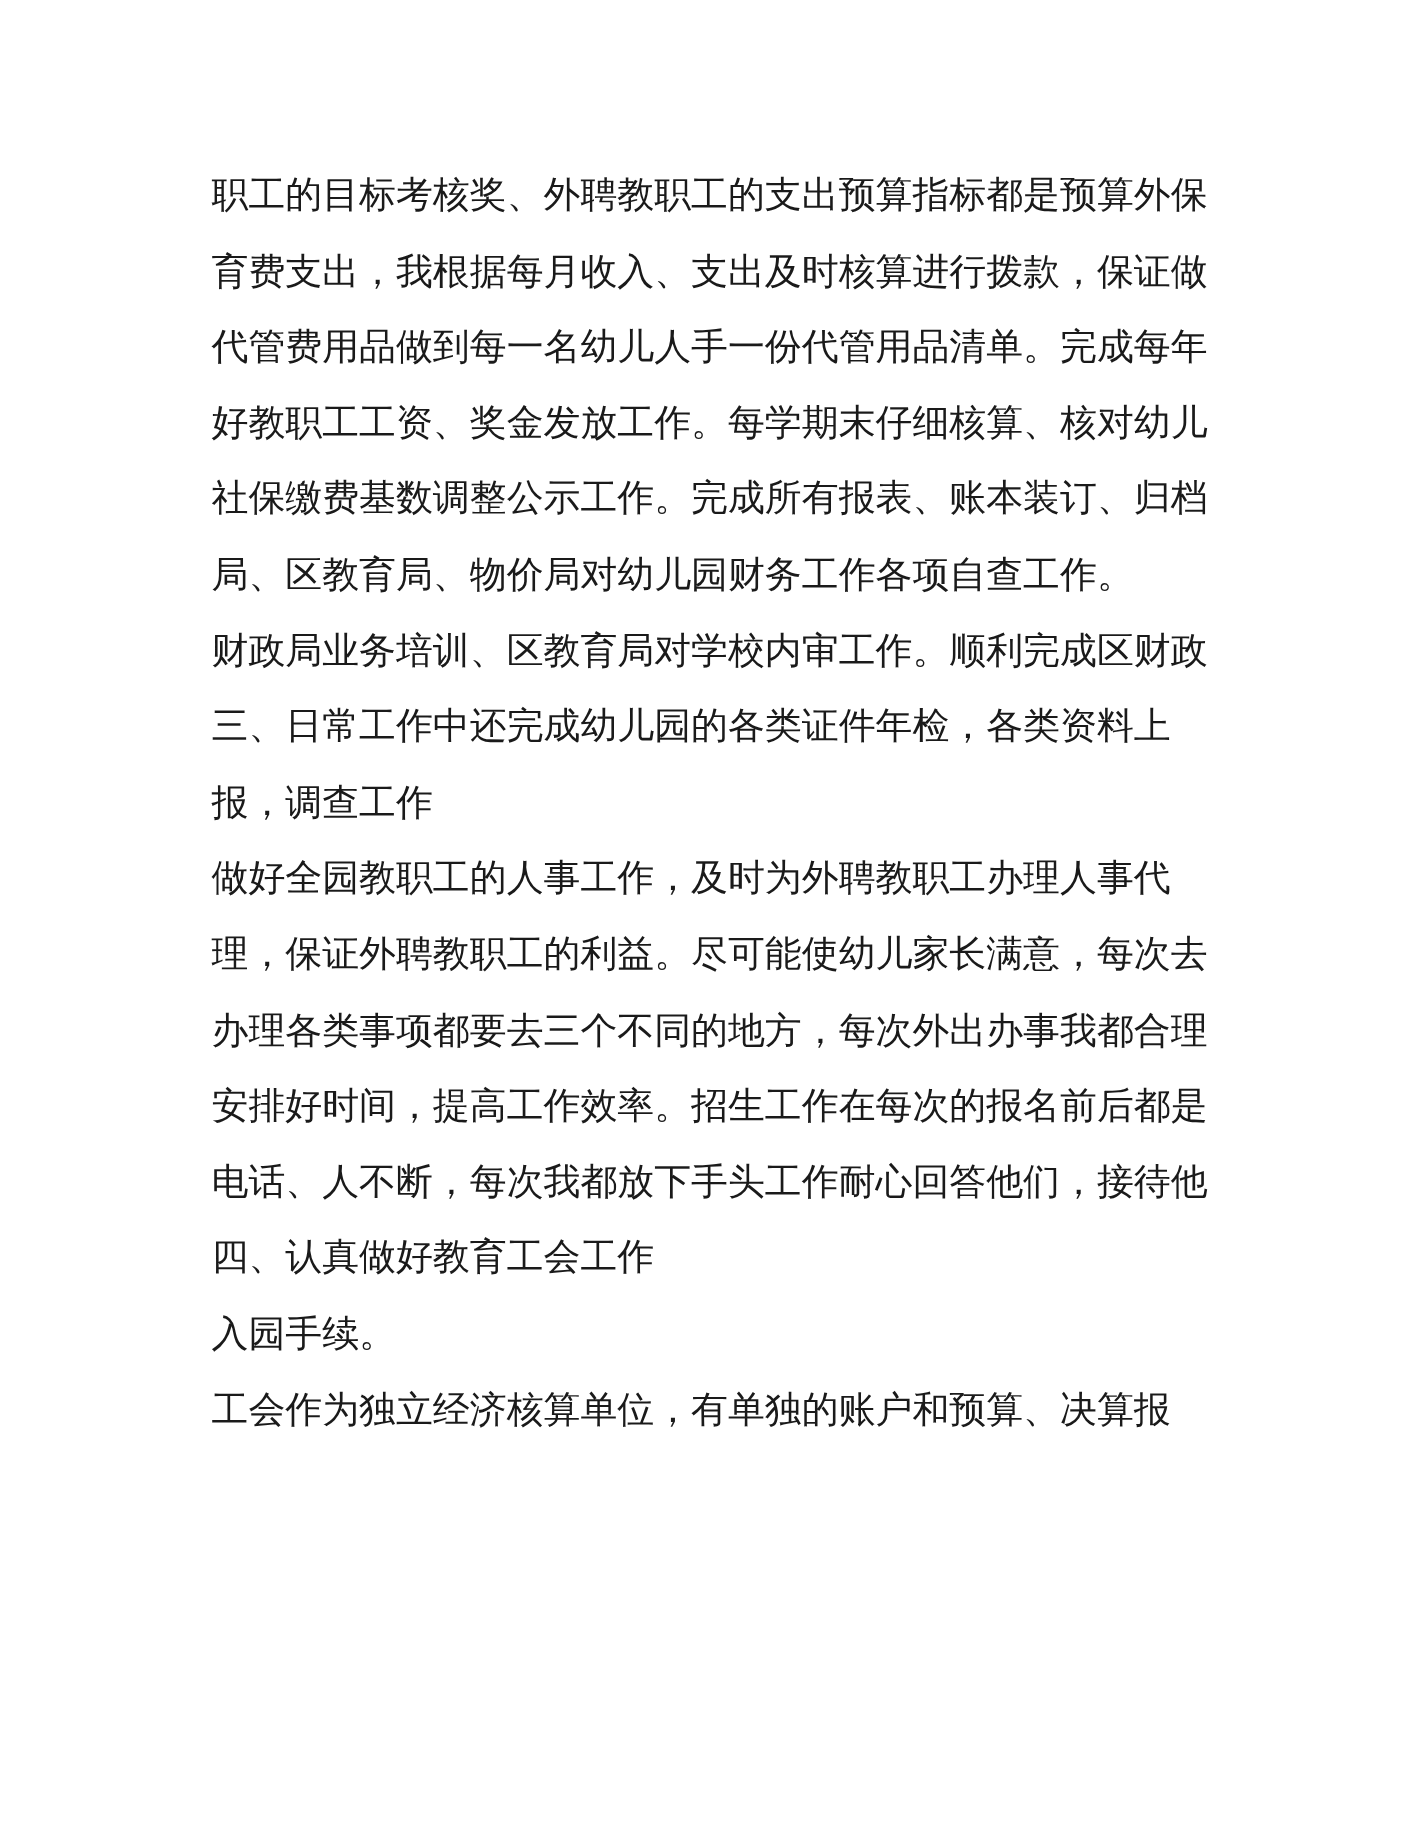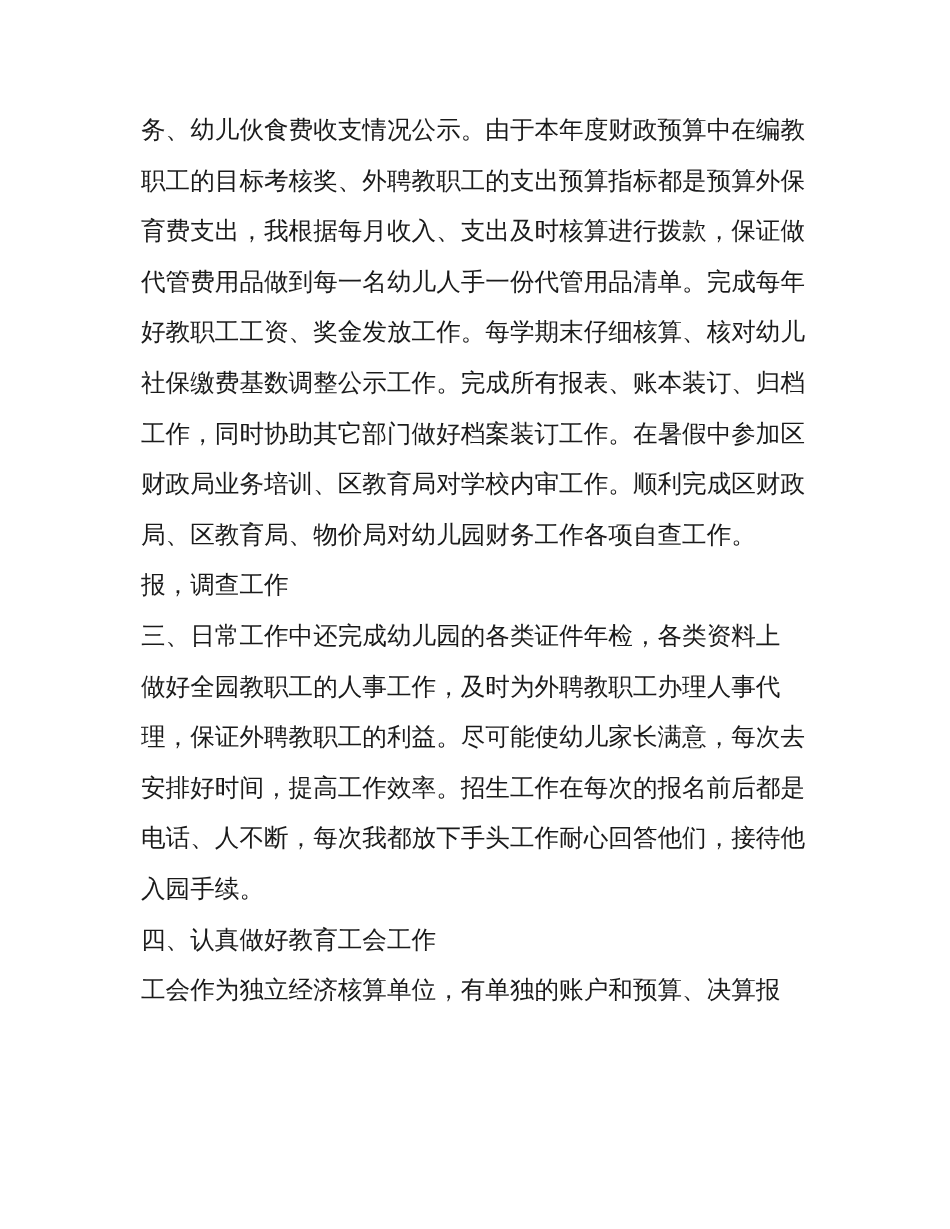--- a/index.html
+++ b/index.html
@@ -36,32 +36,31 @@
       display: block;
       white-space: pre;
       height: 50.6px;
     }
   </style>
 </head>
 <body>
 
 <div class="page">
   <div class="text-block">
-    <span class="line">务、幼儿伙食费收支情况公示。由于本年度财政预算中在编教</span>
     <span class="line">职工的目标考核奖、外聘教职工的支出预算指标都是预算外保</span>
     <span class="line">育费支出，我根据每月收入、支出及时核算进行拨款，保证做</span>
     <span class="line">代管费用品做到每一名幼儿人手一份代管用品清单。完成每年</span>
     <span class="line">好教职工工资、奖金发放工作。每学期末仔细核算、核对幼儿</span>
     <span class="line">社保缴费基数调整公示工作。完成所有报表、账本装订、归档</span>
-    <span class="line">工作，同时协助其它部门做好档案装订工作。在暑假中参加区</span>
+    <span class="line">局、区教育局、物价局对幼儿园财务工作各项自查工作。</span>
     <span class="line">财政局业务培训、区教育局对学校内审工作。顺利完成区财政</span>
-    <span class="line">局、区教育局、物价局对幼儿园财务工作各项自查工作。</span>
+    <span class="line">三、日常工作中还完成幼儿园的各类证件年检，各类资料上</span>
     <span class="line">报，调查工作</span>
-    <span class="line">三、日常工作中还完成幼儿园的各类证件年检，各类资料上</span>
     <span class="line">做好全园教职工的人事工作，及时为外聘教职工办理人事代</span>
     <span class="line">理，保证外聘教职工的利益。尽可能使幼儿家长满意，每次去</span>
+    <span class="line">办理各类事项都要去三个不同的地方，每次外出办事我都合理</span>
     <span class="line">安排好时间，提高工作效率。招生工作在每次的报名前后都是</span>
     <span class="line">电话、人不断，每次我都放下手头工作耐心回答他们，接待他</span>
+    <span class="line">四、认真做好教育工会工作</span>
     <span class="line">入园手续。</span>
-    <span class="line">四、认真做好教育工会工作</span>
     <span class="line">工会作为独立经济核算单位，有单独的账户和预算、决算报</span>
   </div>
 </div>
 
 </body></html>

